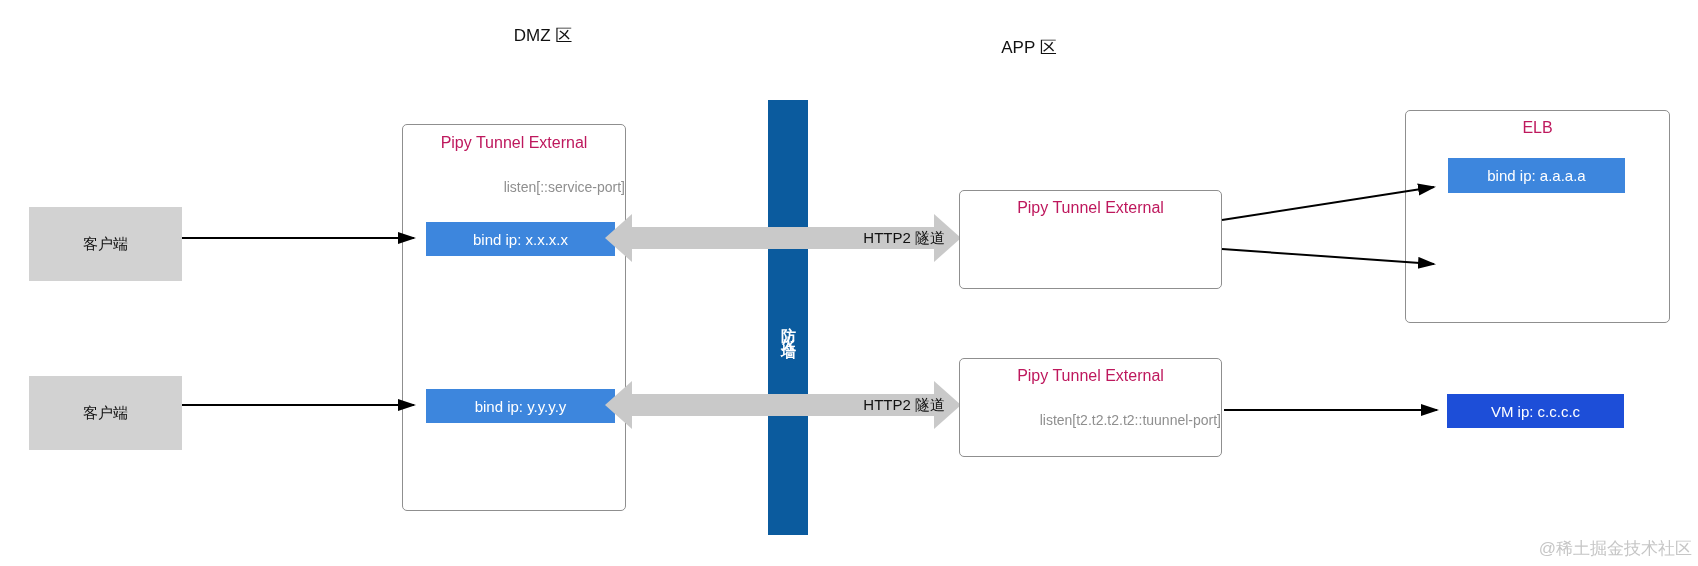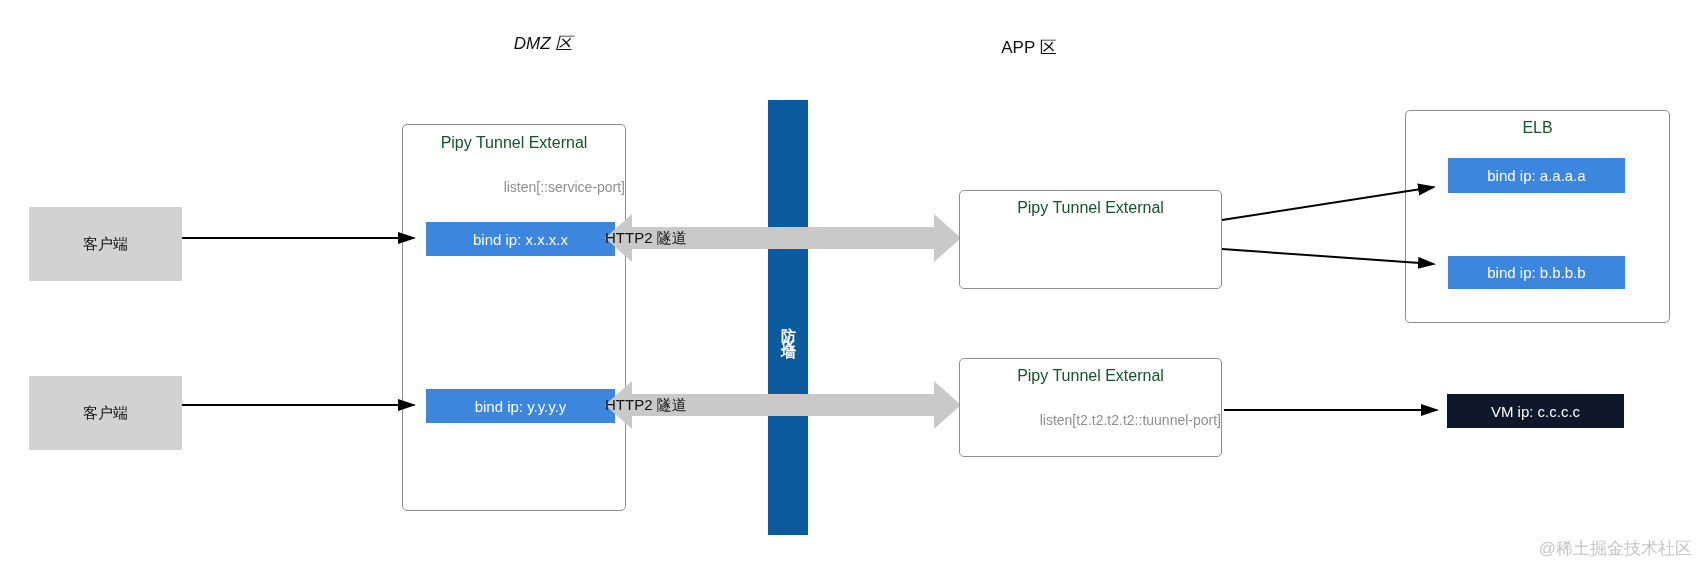--- a/index.html
+++ b/index.html
@@ -12,21 +12,21 @@
     background: #ffffff;
     overflow: hidden;
   }
   .zone-label {
     position: absolute;
     font-size: 17px;
     color: #111111;
     white-space: nowrap;
     transform: translateX(-50%);
   }
-  .zone-dmz { left: 543px; top: 32px; font-style: italic; }
+  .zone-dmz { left: 543px; top: 24px; }
   .zone-app { left: 1029px; top: 36px; }
 
   .client {
     position: absolute;
     left: 29px;
     width: 153px;
     height: 74px;
     background: #d2d2d2;
     color: #111111;
     font-size: 15px;
@@ -42,21 +42,21 @@
     background: #ffffff;
     border: 1px solid #8f8f8f;
     border-radius: 5px;
   }
   .pipy-left { left: 402px; top: 124px; width: 224px; height: 387px; }
   .box-title {
     position: absolute;
     left: 0; right: 0;
     text-align: center;
     font-size: 16px;
-    color: #14532d;
+    color: #be185d;
     white-space: nowrap;
   }
   .pipy-left .box-title { top: 9px; }
   .listen-text {
     position: absolute;
     left: 0; right: 0;
     text-align: right;
     font-size: 14px;
     color: #8f8f8f;
     white-space: nowrap;
@@ -118,42 +118,42 @@
     border-top: 24px solid transparent;
     border-bottom: 24px solid transparent;
   }
   .tunnel .tri-left { left: 0; border-right: 27px solid #c9c9c9; }
   .tunnel .tri-right { right: 0; border-left: 27px solid #c9c9c9; }
   .tunnel-label {
     position: absolute;
     left: 0; right: 16px;
     top: 0;
     line-height: 48px;
-    text-align: left;
+    text-align: right;
     font-size: 15px;
     color: #111111;
     white-space: nowrap;
   }
 
   .pipy-right-1 { left: 959px; top: 190px; width: 263px; height: 99px; }
   .pipy-right-2 { left: 959px; top: 358px; width: 263px; height: 99px; }
   .pipy-right-1 .box-title, .pipy-right-2 .box-title { top: 8px; }
   .pipy-right-1 .listen-text, .pipy-right-2 .listen-text { top: 53px; }
 
   .elb-box { left: 1405px; top: 110px; width: 265px; height: 213px; }
   .elb-box .box-title { top: 8px; }
   .chip-a { position: absolute; left: 42px; top: 47px; width: 177px; height: 35px; }
   .chip-b { position: absolute; left: 42px; top: 145px; width: 177px; height: 33px; }
   .chip-a, .chip-b { background: #3d86dd; color: #fff; font-size: 15px; display: flex; align-items: center; justify-content: center; }
 
   .vm-chip {
     position: absolute;
     left: 1447px; top: 394px;
     width: 177px; height: 34px;
-    background: #0f172a;
+    background: #1d4ed8;
     color: #ffffff;
     font-size: 15px;
     display: flex;
     align-items: center;
     justify-content: center;
   }
 
   .overlay {
     position: absolute;
     left: 0; top: 0;
@@ -210,21 +210,20 @@
   </div>
 
   <div class="outline-box pipy-right-2">
     <div class="box-title">Pipy Tunnel External</div>
     <div class="listen-text">listen[t2.t2.t2.t2::tuunnel-port]</div>
   </div>
 
   <div class="outline-box elb-box">
     <div class="box-title">ELB</div>
     <div class="chip-a">bind ip: a.a.a.a</div>
-    <div class="chip-b">bind ip: b.b.b.b</div>
   </div>
 
   <div class="vm-chip">VM ip: c.c.c.c</div>
 
   <svg class="overlay" width="1698" height="566" aria-hidden="true">
     <defs>
       <marker id="ah" markerWidth="12" markerHeight="8" refX="8" refY="3" orient="auto" markerUnits="strokeWidth">
         <path d="M0,0 L9,3 L0,6 Z" fill="#000000"></path>
       </marker>
     </defs>

